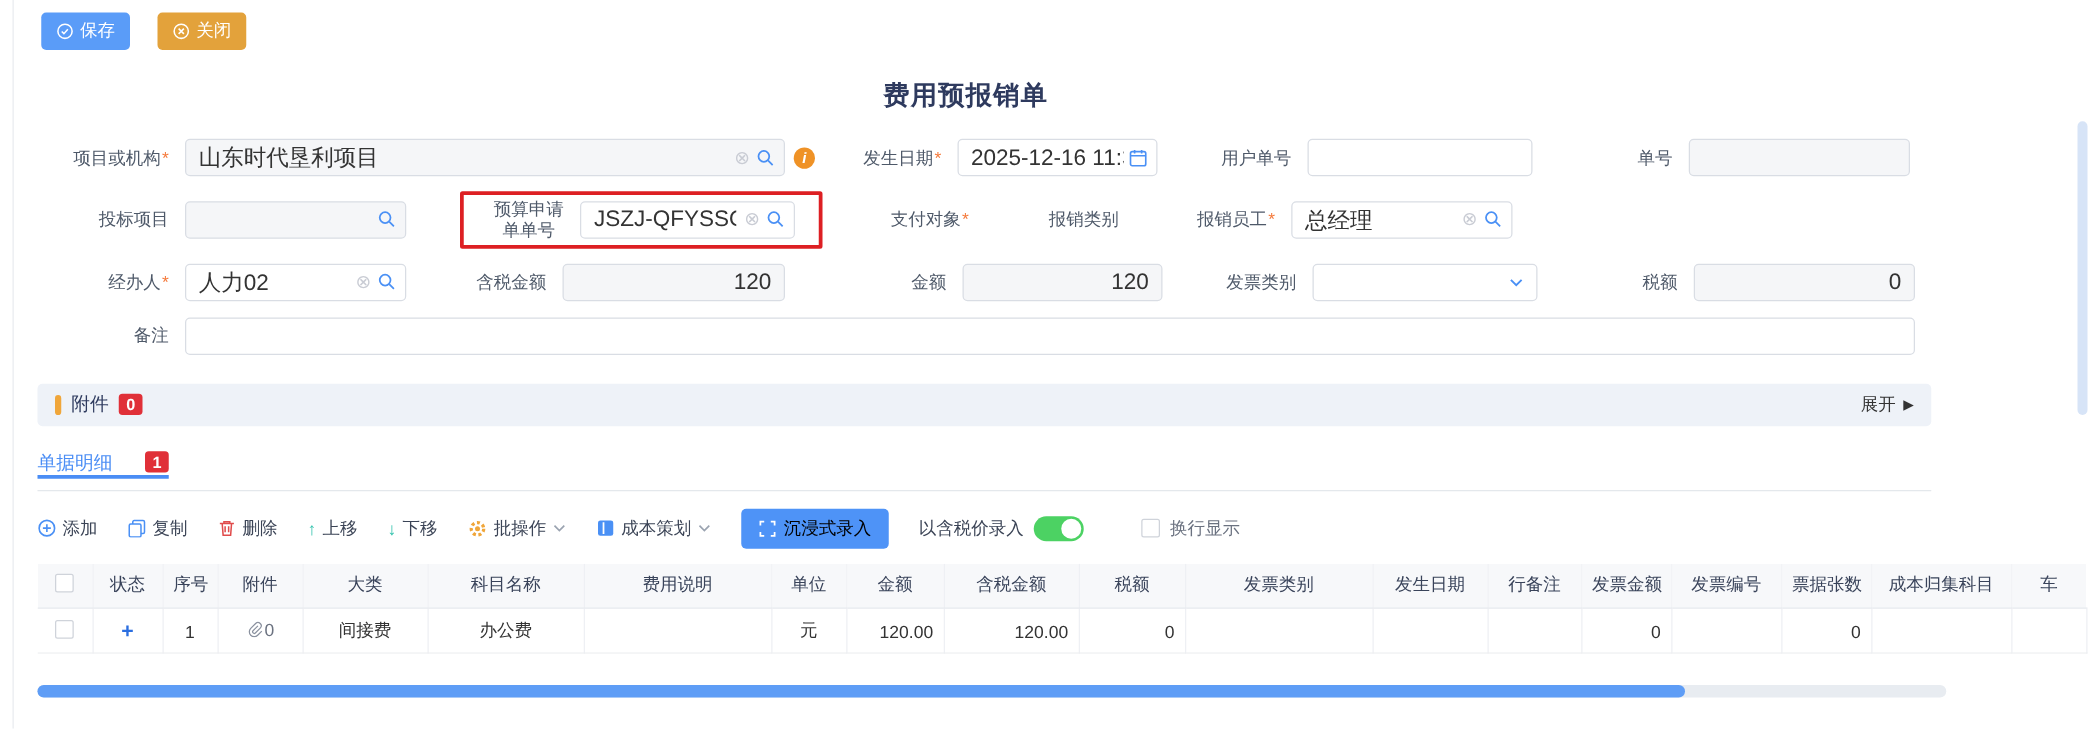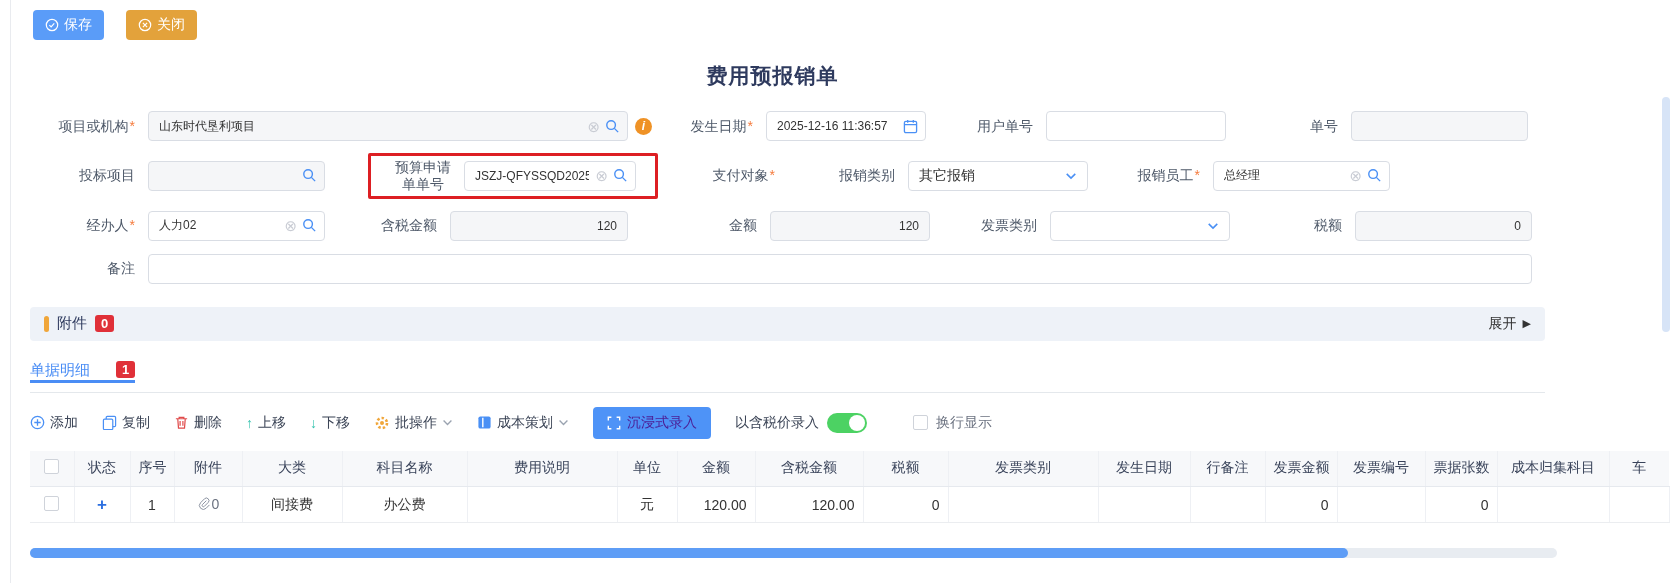--- a/index.html
+++ b/index.html
@@ -15,21 +15,21 @@
   
   .page-title { text-align:center; width:1545px; font-size:21px; font-weight:bold;
     color:#2e3a5e; margin:22px 0 20px 0; letter-spacing:1px; }
   
   .frow { display:flex; align-items:center; margin-bottom:11px; padding-left:30px; min-height:32px; }
   .lbl { width:118px; padding-right:13px; text-align:right; font-size:14px; color:#4e5969;
     flex:none; line-height:1.2; }
   .lbl .req { color:#f57b3d; margin-left:1px; }
   .w120{width:120px;} .w125{width:125px;} .w142{width:142px;}
   .fld { position:relative; flex:none; }
-  .inp { width:100%; height:30px; border:1px solid #d9dde4; border-radius:4px; font-size:12px;
+  .inp { width:100%; height:30px; border:1px solid #d9dde4; border-radius:4px; font-size:18px;
     padding:0 10px; color:#333; background:#fff; outline:none;
     font-family:"Liberation Sans","DejaVu Sans",sans-serif; }
   .inp.gray { background:#f5f6f8; }
   .inp.num { text-align:right; }
   .icons { position:absolute; right:8px; top:0; height:30px; display:flex; align-items:center; gap:5px; }
   .clear-x { color:#c9ccd4; font-size:15px; line-height:1; cursor:pointer; }
   .iw480{width:480px;} .iw178{width:178px;} .iw177{width:177px;} .iw160{width:160px;}
   .iw180{width:180px;} .iw172{width:172px;} .iw1384{width:1384px;}
   .pad-ic { padding-right:46px; }
   .pad-ic1 { padding-right:26px; }
@@ -54,21 +54,21 @@
   .expand .tri { font-size:11px; }
   
   .tabs { margin:20px 0 0 30px; width:1515px; border-bottom:1px solid #e4e8ec; position:relative; height:32px; }
   .tab { display:inline-flex; align-items:flex-start; gap:18px; font-size:15px; color:#4a8df5;
     border-bottom:3px solid #4a8df5; cursor:pointer; }
   
   .gtoolbar { margin:14px 0 12px 30px; display:flex; align-items:center; gap:24px; font-size:14px; color:#3b4456; }
   .titem { display:inline-flex; align-items:center; gap:5px; cursor:pointer; white-space:nowrap; }
   .arrow-up { color:#35c3ae; font-weight:bold; }
   .arrow-dn { color:#35c3ae; font-weight:bold; }
-  .btn-immersive { background:#4e93f7; color:#4c1d95; border:none; border-radius:4px; height:32px;
+  .btn-immersive { background:#4e93f7; color:#000000; border:none; border-radius:4px; height:32px;
     padding:0 14px; font-size:14px; display:inline-flex; align-items:center; gap:6px; cursor:pointer; }
   .toggle { width:40px; height:20px; background:#4cd263; border-radius:10px; position:relative;
     display:inline-block; cursor:pointer; }
   .toggle .knob { position:absolute; right:2px; top:2px; width:16px; height:16px; border-radius:50%; background:#fff; }
   .chk { width:15px; height:15px; border:1px solid #cfd3da; border-radius:2px; background:#fff;
     display:inline-block; cursor:pointer; }
   
   .grid-wrap { margin-left:30px; width:1645px; overflow:hidden; }
   table { border-collapse:collapse; table-layout:fixed; width:1639px; font-size:14px; }
   th, td { border-right:1px solid #eef0f4; border-bottom:1px solid #ebedf0; height:36px;
@@ -180,30 +180,20 @@
             <svg width="15" height="15" viewBox="0 0 16 16">
               <circle cx="6.5" cy="6.5" r="4.6" fill="none" stroke="#4a90f5" stroke-width="1.5"></circle>
               <path d="M10 10l4 4" stroke="#4a90f5" stroke-width="1.5"></path>
             </svg>
           </span>
       </span>
     </div>
   </div>
   <div class="lbl" style="width:130px"><span>支付对象</span><span class="req">*</span></div>
   <div class="lbl w120"><span>报销类别</span></div>
-  <div class="fld iw180">
-    <div class="select">
-      <span class="val">其它报销</span>
-      <span>
-          <svg width="12" height="12" viewBox="0 0 14 14">
-            <path d="M2 4.5l5 5 5-5" fill="none" stroke="#4a90f5" stroke-width="1.8"></path>
-          </svg>
-        </span>
-    </div>
-  </div>
   <div class="lbl w125"><span>报销员工</span><span class="req">*</span></div>
   <div class="fld iw177">
     <input class="inp pad-ic" value="总经理" style="">
     <span class="icons">
       <span class="clear-x">⊗</span>
       <span>
           <svg width="15" height="15" viewBox="0 0 16 16">
             <circle cx="6.5" cy="6.5" r="4.6" fill="none" stroke="#4a90f5" stroke-width="1.5"></circle>
             <path d="M10 10l4 4" stroke="#4a90f5" stroke-width="1.5"></path>
           </svg>

